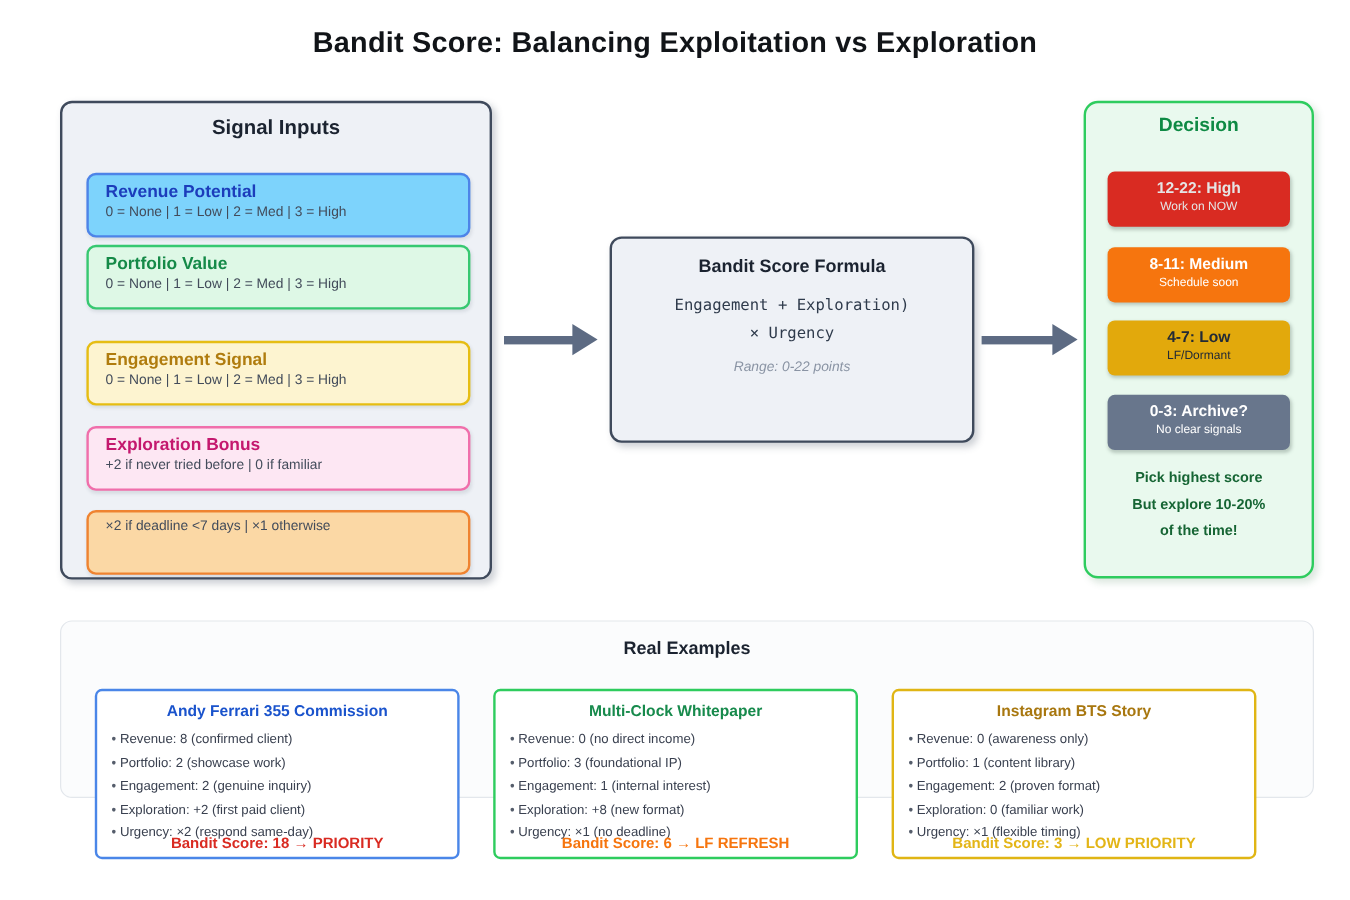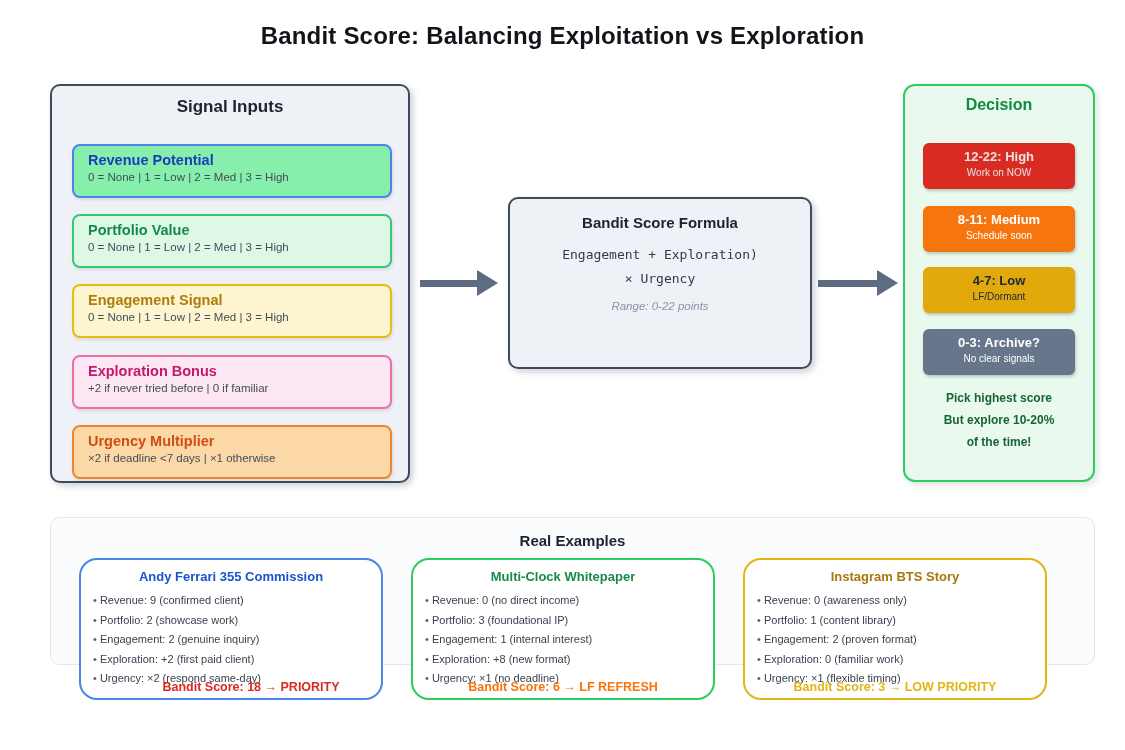--- a/index.html
+++ b/index.html
@@ -20,21 +20,21 @@
   }
   .panel-title{
     text-align:center;font-weight:bold;color:#1b2330;font-size:17px;
     margin-top:11px;
   }
   .sig{
     position:absolute;left:20px;width:320px;height:54px;box-sizing:border-box;
     border:2px solid;border-radius:8px;padding:6px 0 0 14px;
     box-shadow:1px 2px 3px rgba(60,70,90,.12);
   }
-  .sig-0{top:58px}.sig-1{top:128px}.sig-2{top:198px}.sig-3{top:269px}.sig-4{top:339px}
+  .sig-0{top:58px}.sig-1{top:118px}.sig-2{top:198px}.sig-3{top:269px}.sig-4{top:339px}
   .sig-name{font-size:14.5px;font-weight:bold;margin-bottom:3px;}
   .sig-detail{font-size:11.5px;color:#434c5b;}
   
   .formula{
     left:508px;top:197px;width:304px;height:172px;
     background:#eef1f6;border:2px solid #3f4a5c;
     box-shadow:3px 3px 6px rgba(60,70,90,.25);
   }
   .formula-title{
     text-align:center;font-weight:bold;color:#1b2330;font-size:15px;margin-top:15px;
@@ -82,22 +82,22 @@
   }
   
   .examples{
     left:50px;top:517px;width:1045px;height:148px;border-radius:10px;
     background:#fbfcfd;border:1px solid #e3e7ec;
   }
   .examples-title{
     text-align:center;font-weight:bold;font-size:15px;color:#1b2330;margin-top:14px;
   }
   .card{
-    position:absolute;top:40px;width:304px;height:142px;box-sizing:border-box;
-    background:#ffffff;border:2px solid;border-radius:18px;
+    position:absolute;top:56px;width:304px;height:142px;box-sizing:border-box;
+    background:#ffffff;border:2px solid;border-radius:6px;
   }
   .card-0{left:28px}.card-1{left:360px}.card-2{left:692px}
   .card-title{text-align:center;font-size:13px;font-weight:bold;margin-top:9px;}
   .card-bullets{
     list-style:none;margin:7px 0 0 0;padding:0 0 0 12px;
     font-size:11px;color:#3a4150;line-height:19.5px;
   }
   .card-bullets li::before{content:"• ";color:#555d6b;}
   .card-score{
     position:absolute;bottom:4px;left:0;width:100%;text-align:center;
@@ -107,42 +107,41 @@
 </head>
 <body>
 
 <div class="canvas">
 
   <h1 class="page-title">Bandit Score: Balancing Exploitation vs Exploration</h1>
 
   <section class="panel signals">
     <div class="panel-title">Signal Inputs</div>
 
-    <div class="sig sig-0" style="border-color: rgb(77, 132, 232); background: #86efac;">
+    <div class="sig sig-0" style="border-color: rgb(77, 132, 232); background: #7dd3fc;">
       <div class="sig-name" style="color: rgb(28, 61, 187);">Revenue Potential</div>
       <div class="sig-detail">0 = None | 1 = Low | 2 = Med | 3 = High</div>
     </div>
 
     <div class="sig sig-1" style="border-color: rgb(55, 200, 113); background: rgb(222, 248, 230);">
       <div class="sig-name" style="color: rgb(21, 138, 72);">Portfolio Value</div>
       <div class="sig-detail">0 = None | 1 = Low | 2 = Med | 3 = High</div>
     </div>
 
     <div class="sig sig-2" style="border-color: rgb(230, 189, 19); background: rgb(253, 244, 208);">
       <div class="sig-name" style="color: rgb(176, 124, 14);">Engagement Signal</div>
       <div class="sig-detail">0 = None | 1 = Low | 2 = Med | 3 = High</div>
     </div>
 
     <div class="sig sig-3" style="border-color: rgb(240, 111, 171); background: rgb(253, 231, 243);">
       <div class="sig-name" style="color: rgb(196, 24, 110);">Exploration Bonus</div>
       <div class="sig-detail">+2 if never tried before | 0 if familiar</div>
     </div>
 
     <div class="sig sig-4" style="border-color: rgb(239, 131, 48); background: rgb(251, 216, 165);">
-      <div class="sig-name" style="color: rgb(207, 78, 20);">Urgency Multiplier</div>
       <div class="sig-detail">×2 if deadline &lt;7 days | ×1 otherwise</div>
     </div>
   </section>
 
   <div class="arrow arrow-1">
     <span class="shaft"></span>
     <span class="head"></span>
   </div>
 
   <section class="panel formula">
@@ -188,27 +187,27 @@
       <div>of the time!</div>
     </div>
   </section>
 
   <section class="panel examples">
     <div class="examples-title">Real Examples</div>
 
     <div class="card card-0" style="border-color: rgb(74, 134, 232);">
       <div class="card-title" style="color: rgb(26, 83, 204);">Andy Ferrari 355 Commission</div>
       <ul class="card-bullets">
-        <li>Revenue: 9 (confirmed client)</li>
+        <li>Revenue: 8 (confirmed client)</li>
         <li>Portfolio: 2 (showcase work)</li>
         <li>Engagement: 2 (genuine inquiry)</li>
         <li>Exploration: +2 (first paid client)</li>
         <li>Urgency: ×2 (respond same-day)</li>
       </ul>
-      <div class="card-score" style="color: rgb(217, 43, 34); padding-left: 20px;">Bandit Score: 18 → PRIORITY</div>
+      <div class="card-score" style="color: rgb(217, 43, 34);">Bandit Score: 18 → PRIORITY</div>
     </div>
 
     <div class="card card-1" style="border-color: rgb(46, 204, 94);">
       <div class="card-title" style="color: rgb(23, 138, 76);">Multi-Clock Whitepaper</div>
       <ul class="card-bullets">
         <li>Revenue: 0 (no direct income)</li>
         <li>Portfolio: 3 (foundational IP)</li>
         <li>Engagement: 1 (internal interest)</li>
         <li>Exploration: +8 (new format)</li>
         <li>Urgency: ×1 (no deadline)</li>

